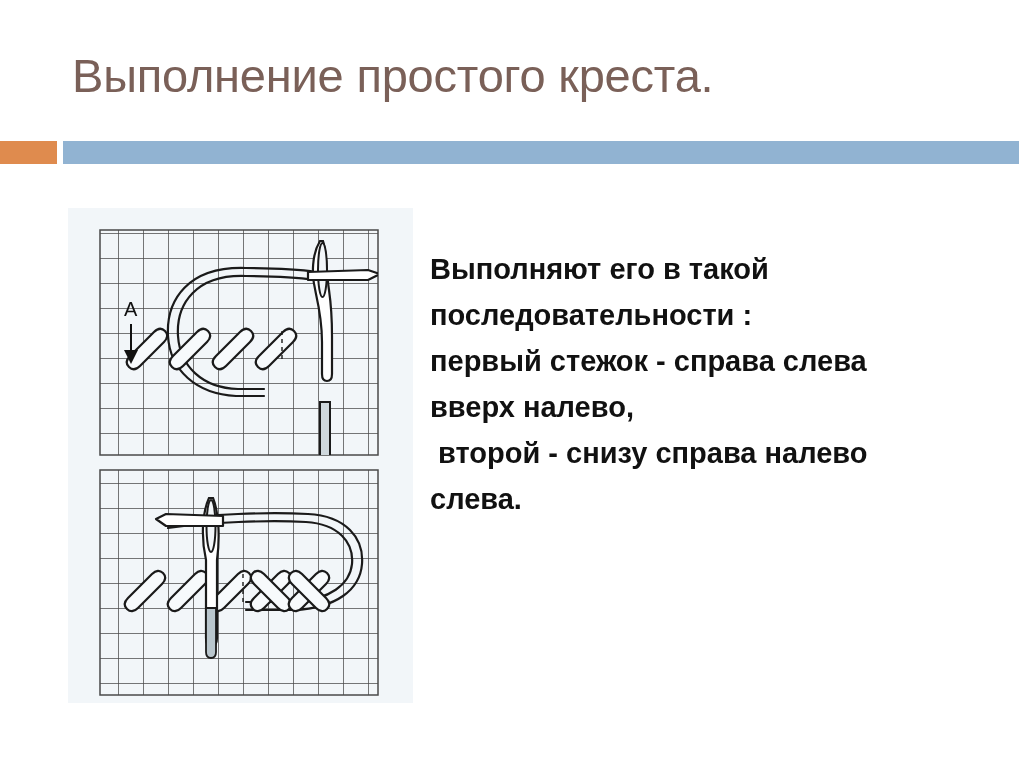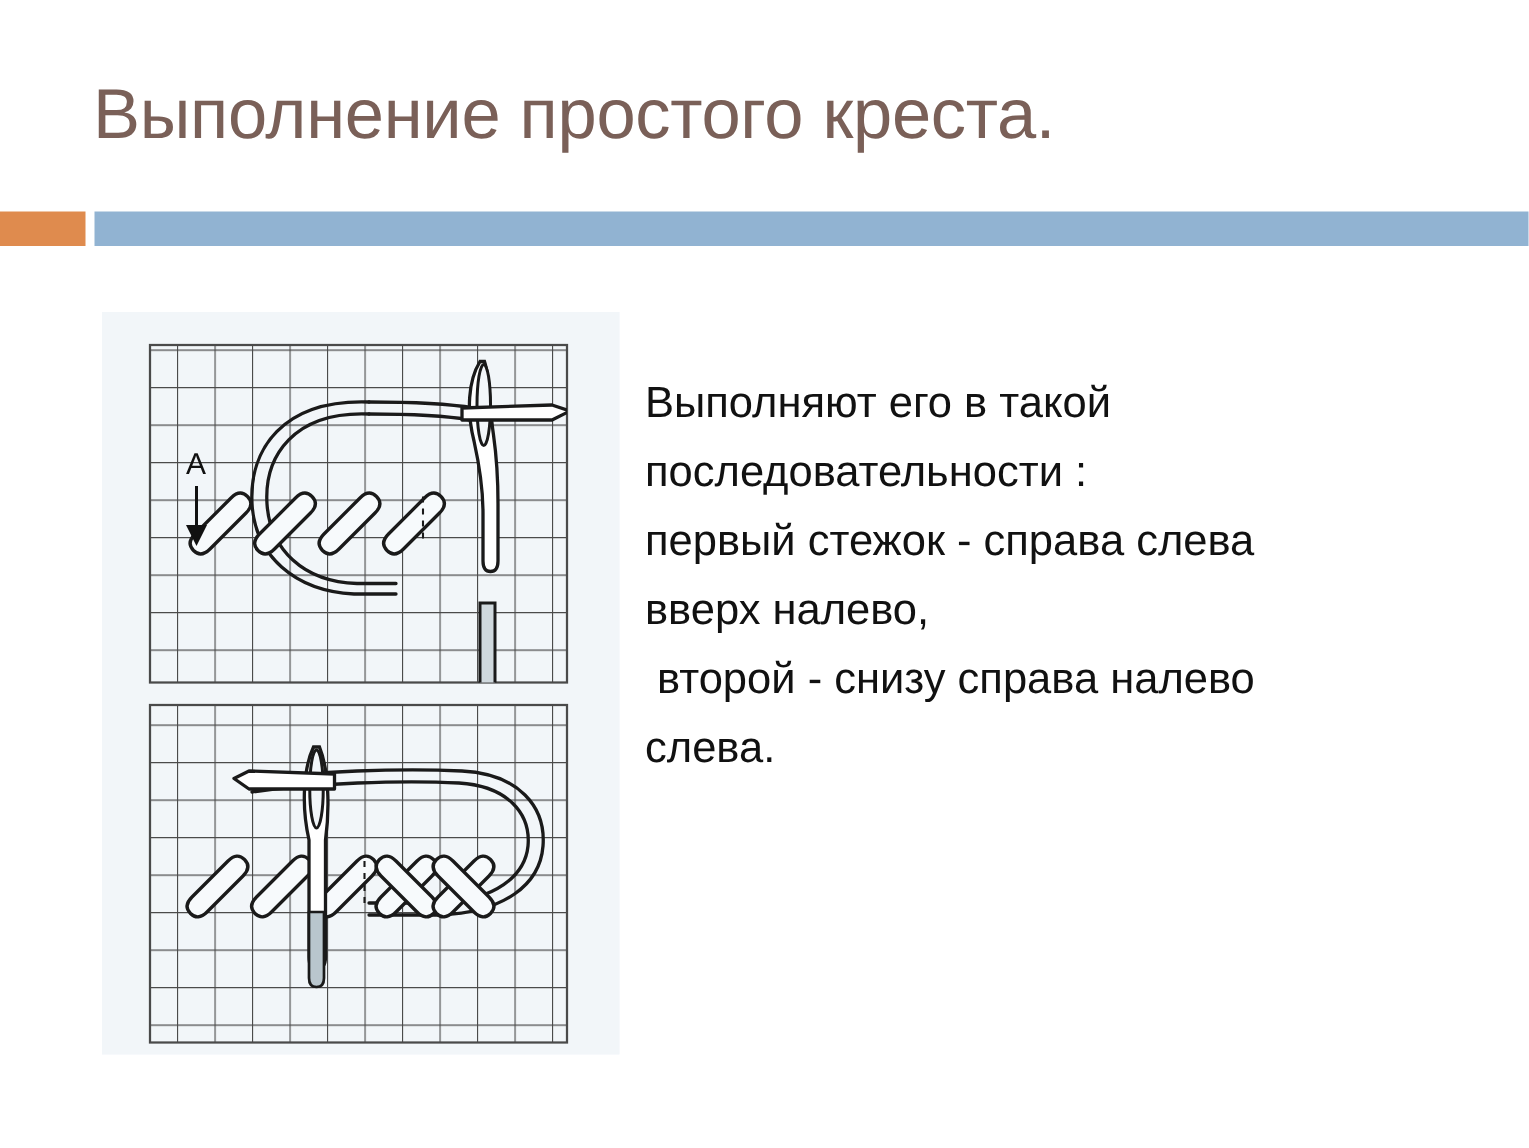--- a/index.html
+++ b/index.html
@@ -13,21 +13,21 @@
     height: 765px;
     position: relative;
     overflow: hidden;
     font-family: "Liberation Sans", sans-serif;
     -webkit-font-smoothing: antialiased;
   }
 
   
   .slide-title {
     position: absolute;
-    left: 62px;
+    left: 72px;
     top: 48px;
     width: 900px;
     font-size: 47px;
     line-height: 56px;
     font-weight: 400;
     color: #7a6058;
     letter-spacing: -0.2px;
     white-space: nowrap;
   }
 
@@ -75,20 +75,21 @@
 
   
   .body-text {
     position: absolute;
     left: 430px;
     top: 246px;
     width: 540px;
     font-size: 29px;
     line-height: 46px;
     color: #111111;
+    font-weight: bold;
   }
   .body-text .line { white-space: pre; }
 </style>
 </head>
 <body>
 
 <div class="slide-title">Выполнение простого креста.</div>
 
 <div class="rule-accent"></div>
 <div class="rule-main"></div>

